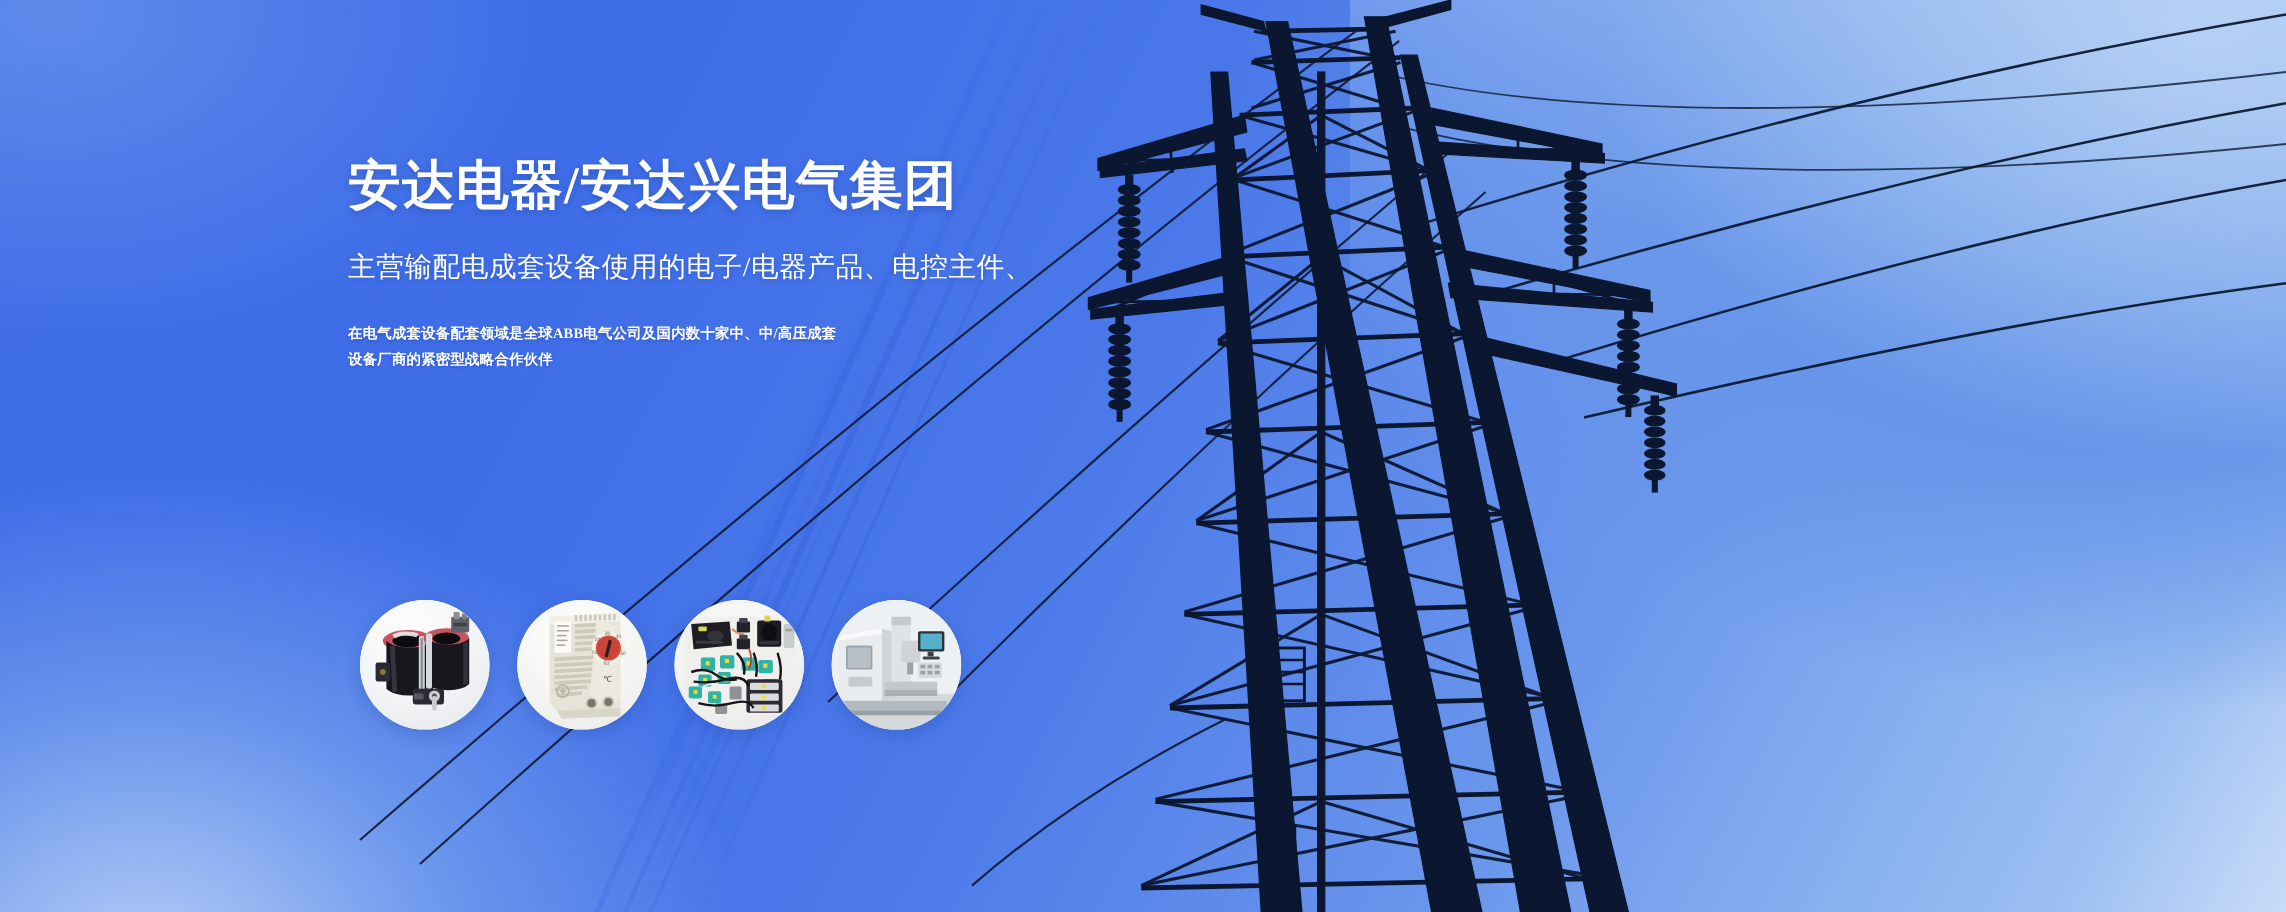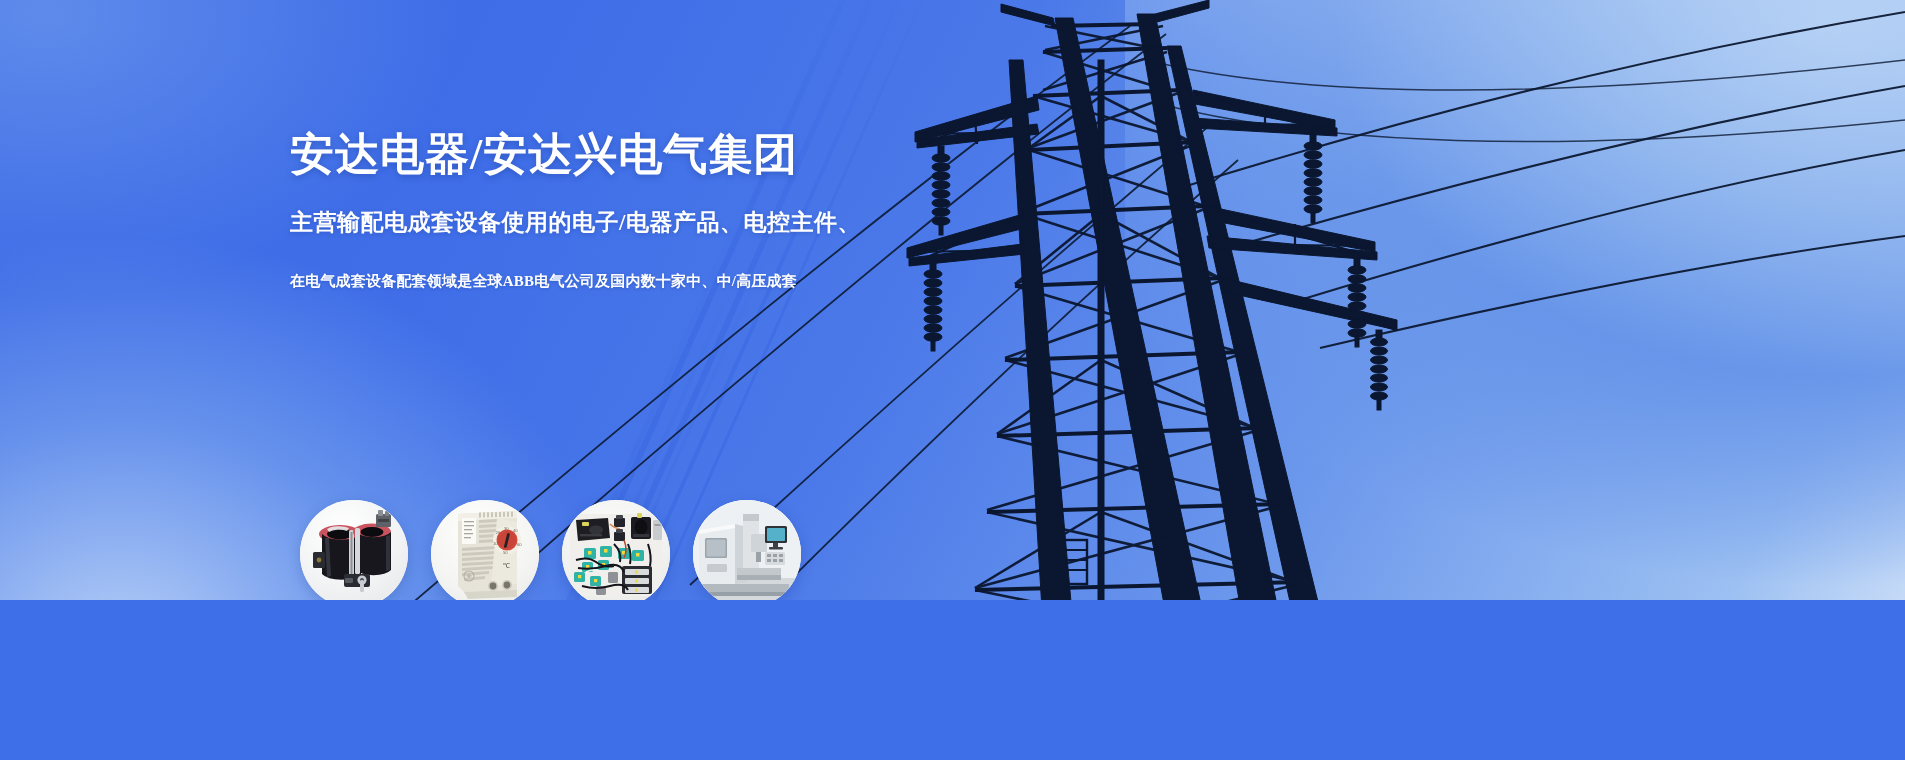--- a/index.html
+++ b/index.html
@@ -4,21 +4,21 @@
 <style>
   * { margin:0; padding:0; box-sizing:border-box; }
   html,body { width:1905px; height:760px; overflow:hidden; }
   body {
     font-family:"Liberation Sans", sans-serif;
     background:#3f6fe8;
   }
   .banner {
     position:relative;
     width:1905px;
-    height:600px;
+    height:760px;
     overflow:hidden;
   }
   
   .bg-base {
     position:absolute; inset:0;
     background:
       radial-gradient(ellipse 1100px 780px at 96% 4%, #9fc0ef 0%, #7ea8ea 22%, #5b8ae6 45%, rgba(70,120,232,0) 72%),
       linear-gradient(118deg, #3e6be6 0%, #3f6ee8 26%, #4b79e9 48%, #6b97ec 70%, #9cc0f2 92%, #c9dcf7 100%);
   }
   .bg-glow-bl {
@@ -79,32 +79,32 @@
     font-weight:bold;
     font-size:44px;
     line-height:1.15;
     letter-spacing:1px;
     text-shadow:0 2px 6px rgba(20,50,130,.35);
     white-space:nowrap;
   }
   .sub {
     margin-top:22px;
     font-family:"Liberation Serif", serif;
-    font-weight:bold;
+    font-weight:normal;
     font-size:23px;
     line-height:1.72;
     letter-spacing:.5px;
     text-shadow:0 1px 4px rgba(20,50,130,.30);
   }
   .sub div { white-space:nowrap; }
   .desc {
     margin-top:26px;
     font-family:"Liberation Serif", serif;
     font-weight:bold;
-    font-size:15px;
+    font-size:12px;
     line-height:1.75;
     letter-spacing:.2px;
     text-shadow:0 1px 3px rgba(20,50,130,.30);
   }
   .desc div { white-space:nowrap; }
 
   
   .thumbs {
     position:absolute; left:300px; top:500px;
     display:flex; gap:23px;
@@ -367,20 +367,21 @@
     </g>
   </svg>
 
   <div class="copy">
     <div class="headline">安达电器/安达兴电气集团</div>
     <div class="sub">
       <div>主营输配电成套设备使用的电子/电器产品、电控主件、</div>
     </div>
     <div class="desc">
       <div>在电气成套设备配套领域是全球ABB电气公司及国内数十家中、中/高压成套</div>
+      <div>设备厂商的紧密型战略合作伙伴</div>
     </div>
   </div>
 
   <div class="thumbs">
 
     <div class="thumb">
       <div class="ct-bg"></div>
       <svg class="inner" viewBox="0 0 108 108">
 
         <g>

